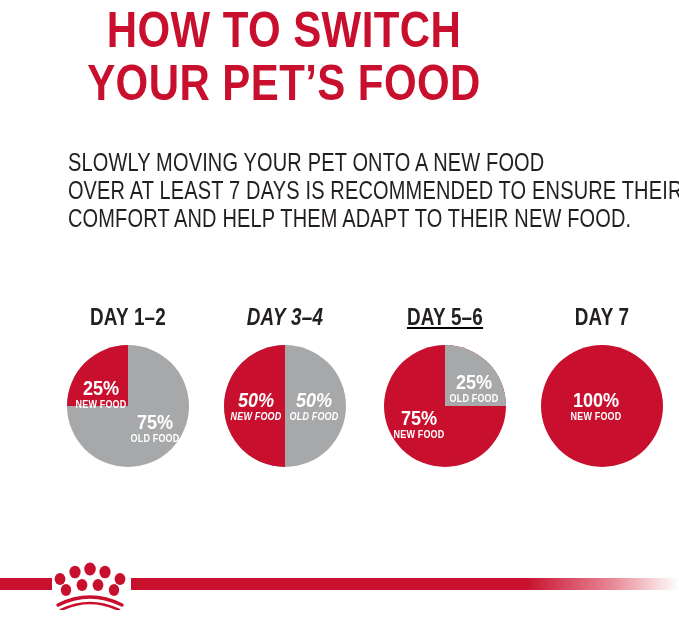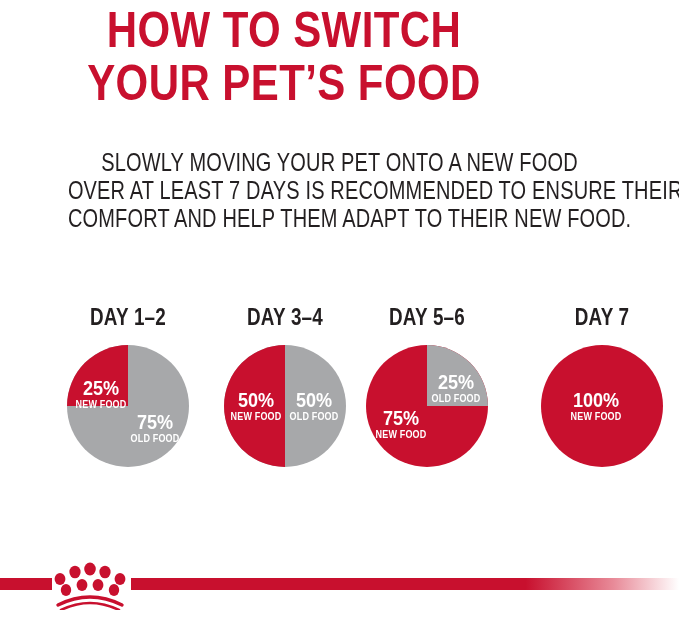--- a/index.html
+++ b/index.html
@@ -25,21 +25,21 @@
     line-height:53px;
     letter-spacing:0.5px;
     transform:scaleX(0.84);
     transform-origin:center center;
     white-space:nowrap;
   }
 
   
   .subtitle-block{
     position:absolute;left:0;top:148px;width:679px;
-    text-align:center;
+    text-align:left;
   }
   .subtitle-line{
     display:block;
     color:#231F20;
     font-family:"Liberation Sans",sans-serif;
     font-weight:normal;
     font-size:25px;
     line-height:28px;
     letter-spacing:0.2px;
     transform:scaleX(0.80);
@@ -48,22 +48,22 @@
   }
 
   
   .pie-row{
     position:absolute;left:0;top:305px;width:622px;height:180px;
   }
   .pie-cell{
     position:absolute;top:0;width:160px;text-align:center;
   }
   .pie-cell.c0{left:48px;}
-  .pie-cell.c1{left:205px;}
-  .pie-cell.c2{left:347px;}
+  .pie-cell.c1{left:205px;font-style:italic;}
+  .pie-cell.c2{left:365px;text-decoration:underline;}
   .pie-cell.c3{left:522px;}
 
   .day-label{
     display:block;
     color:#231F20;
     font-weight:bold;
     font-size:23px;
     line-height:24px;
     letter-spacing:0.3px;
     transform:scaleX(0.82);

